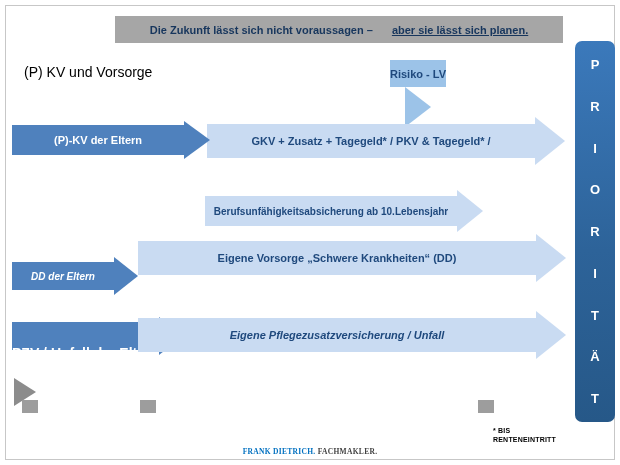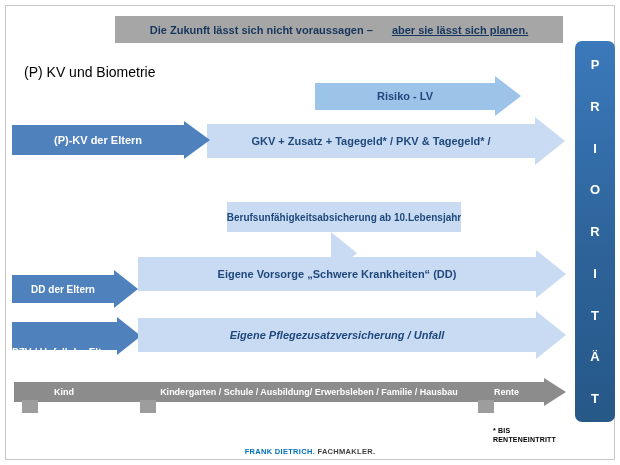--- a/index.html
+++ b/index.html
@@ -25,39 +25,39 @@
   }
   .ahead {
     flex:0 0 auto; box-sizing:content-box; width:0; height:0;
     border-top:var(--hh) solid transparent;
     border-bottom:var(--hh) solid transparent;
     border-left:var(--hw) solid var(--c);
   }
   .atext { font-weight:bold; font-size:11px; }
   .atext.dark { color:#1f497d; }
   .atext.white { color:#ffffff; }
-  .atext.small { font-size:10px;margin-top:33px; }
+  .atext.small { font-size:14px;margin-top:33px; }
   .atext.mid { font-size:10px; }
 
   
   .abody.tl { position:relative; justify-content:flex-start; }
   .tlabel {
     position:absolute; top:50%; transform:translateY(-50%);
     color:#ffffff; font-weight:bold; font-size:9px; white-space:nowrap;
   }
   .leg { position:absolute; top:400px; width:16px; height:13px; background:#9d9d9d; }
 
   .footnote {
     position:absolute; left:493px; top:426px;
     font-size:7px; font-weight:bold; color:#000; line-height:9px; letter-spacing:0.2px;
   }
 
   .footer {
     position:absolute; left:0; top:447px; width:620px; text-align:center;
-    font-size:7.5px; font-weight:bold; letter-spacing:0.3px;
+    font-size:7.5px; font-weight:bold; letter-spacing:0.3px;font-family:Liberation Serif, serif;
   }
   .footer .brand { color:#0070c0; }
   .footer .descriptor { color:#3f3f3f; }
 
   .priority {
     position:absolute; left:575px; top:41px; width:40px; height:381px;
     background:linear-gradient(180deg,#3b79bb 0%, #2d6399 55%, #265888 100%);
     border-radius:7px; display:flex; flex-direction:column; align-items:center;
     justify-content:space-between; padding:16px 0;
     color:#ffffff; font-weight:bold; font-size:13px;
@@ -67,58 +67,58 @@
 <body>
 
 <div class="slide">
   <div class="frame"></div>
 
   <div class="banner">
     <span>Die Zukunft lässt sich nicht voraussagen –</span>
     <span class="u">aber sie lässt sich planen.</span>
   </div>
 
-  <div class="title">(P) KV und Biometrie</div>
+  <div class="title">(P) KV und Vorsorge</div>
 
-  <div class="arrow" style="left:315px; top:76px; width:206px; --c:#9cc3e8; --bh:27px; --hh:20px; --hw:26px;">
+  <div class="arrow" style="left:315px; top:60px; width:206px;flex-direction:column; --c:#9cc3e8; --bh:27px; --hh:20px; --hw:26px;">
     <div class="abody">
       <span class="atext dark">Risiko - LV</span>
     </div>
     <div class="ahead"></div>
   </div>
 
   <div class="arrow" style="left:207px; top:117px; width:358px; --c:#c9dbf2; --bh:34px; --hh:24px; --hw:30px;">
     <div class="abody">
       <span class="atext dark">GKV + Zusatz + Tagegeld* / PKV &amp; Tagegeld* /</span>
     </div>
     <div class="ahead"></div>
   </div>
 
   <div class="arrow" style="left:12px; top:121px; width:198px; --c:#4f81bd; --bh:30px; --hh:19px; --hw:26px;">
     <div class="abody">
       <span class="atext white">(P)-KV der Eltern</span>
     </div>
     <div class="ahead"></div>
   </div>
 
-  <div class="arrow" style="left:205px; top:202px; width:278px;flex-direction:column; --c:#c9dbf2; --bh:30px; --hh:21px; --hw:26px;">
+  <div class="arrow" style="left:205px; top:190px; width:278px; --c:#c9dbf2; --bh:30px; --hh:21px; --hw:26px;">
     <div class="abody">
       <span class="atext dark mid">Berufsunfähigkeitsabsicherung ab 10.Lebensjahr</span>
     </div>
     <div class="ahead"></div>
   </div>
 
-  <div class="arrow" style="left:12px; top:270px; width:126px; --c:#4f81bd; --bh:28px; --hh:19px; --hw:24px;">
+  <div class="arrow" style="left:12px; top:257px; width:126px;font-style:italic; --c:#4f81bd; --bh:28px; --hh:19px; --hw:24px;">
     <div class="abody">
       <span class="atext white mid">DD der Eltern</span>
     </div>
     <div class="ahead"></div>
   </div>
 
-  <div class="arrow" style="left:138px; top:250px; width:428px; --c:#c9dbf2; --bh:34px; --hh:24px; --hw:30px;">
+  <div class="arrow" style="left:138px; top:234px; width:428px; --c:#c9dbf2; --bh:34px; --hh:24px; --hw:30px;">
     <div class="abody">
       <span class="atext dark">Eigene Vorsorge „Schwere Krankheiten“ (DD)</span>
     </div>
     <div class="ahead"></div>
   </div>
 
   <div class="arrow" style="left:12px; top:317px; width:126px; --c:#4f81bd; --bh:28px; --hh:19px; --hw:24px;">
     <div class="abody">
       <span class="atext white small">PZV / Unfall der Eltern</span>
     </div>
@@ -126,25 +126,20 @@
   </div>
 
   <div class="arrow" style="left:138px; top:311px; width:428px;font-style:italic; --c:#c9dbf2; --bh:34px; --hh:24px; --hw:30px;">
     <div class="abody">
       <span class="atext dark">Eigene Pflegezusatzversicherung / Unfall</span>
     </div>
     <div class="ahead"></div>
   </div>
 
   <div class="arrow" style="left:14px; top:378px; width:552px; --c:#8c8c8c; --bh:20px; --hh:14px; --hw:22px;">
-    <div class="abody tl">
-      <span class="tlabel" style="left:40px">Kind</span>
-      <span class="tlabel" style="left:128px; width:334px; text-align:center">Kindergarten / Schule / Ausbildung/ Erwerbsleben / Familie / Hausbau</span>
-      <span class="tlabel" style="left:480px">Rente</span>
-    </div>
     <div class="ahead"></div>
   </div>
 
   <div class="leg" style="left:22px"></div>
   <div class="leg" style="left:140px"></div>
   <div class="leg" style="left:478px"></div>
 
   <div class="footnote">
     <div>* BIS</div>
     <div>RENTENEINTRITT</div>

